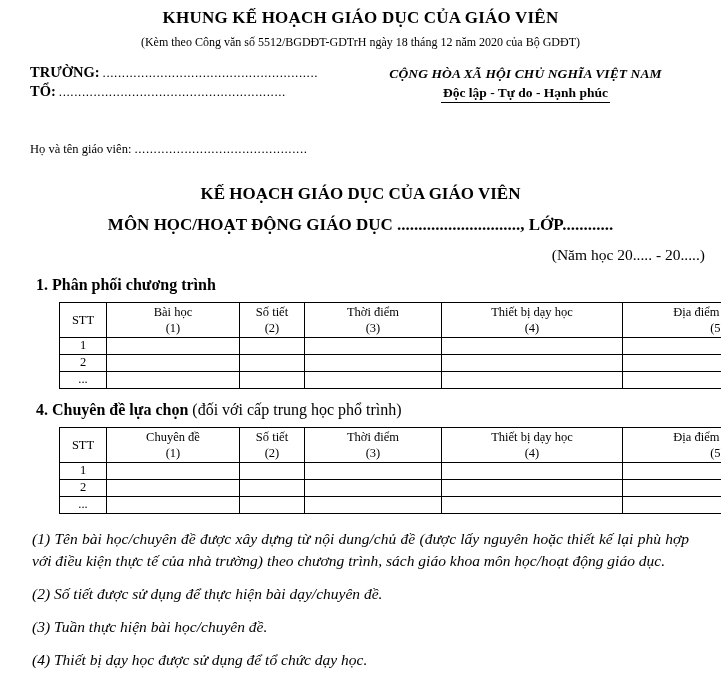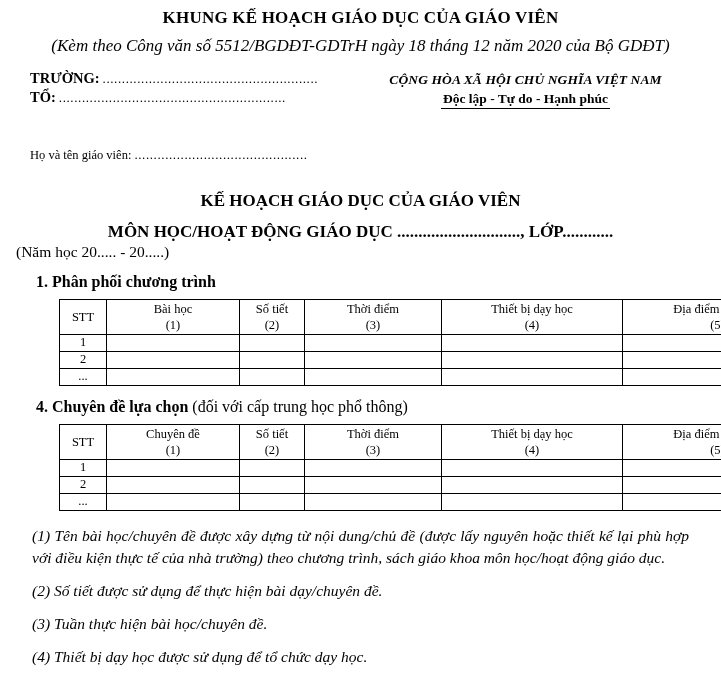--- a/index.html
+++ b/index.html
@@ -28,22 +28,21 @@
   .doc-title {
     text-align: center;
     font-weight: bold;
     font-size: 17px;
     letter-spacing: .2px;
     margin: 7px 0 0 0;
     line-height: 1.25;
   }
   .doc-subtitle {
     text-align: center;
-    font-style: italic;
-    font-size: 17px;
+    font-size: 12px;
     line-height: 1.28;
     margin: 7px 14px 0 14px;
   }
 
   
   .org-row {
     display: flex;
     align-items: flex-start;
     margin-top: 12px;
   }
@@ -107,22 +106,23 @@
     line-height: 1.3;
   }
   .plan-sub {
     text-align: center;
     font-weight: bold;
     font-size: 17px;
     margin-top: 9px;
     line-height: 1.3;
   }
   .plan-year {
-    text-align: left;
+    text-align: right;
     font-size: 15.5px;
+    margin-top: 9px;
   }
 
   
   .sec-1 {
     font-weight: bold;
     font-size: 16px;
     margin: 21px 0 0 20px;
   }
   .sec-2 {
     font-weight: bold;
@@ -266,21 +266,21 @@
           <td></td>
           <td></td>
           <td></td>
           <td></td>
         </tr>
       </tbody>
     </table>
   </div>
 
   <div class="sec-2">
-    <span>4. Chuyên đề lựa chọn</span><span class="normal"> (đối với cấp trung học phổ thông)</span>
+    <span>4. Chuyên đề lựa chọn</span><span class="normal"> (đối với cấp trung học phổ trình)</span>
   </div>
 
   <div class="tbl-wrap">
     <table class="form-table">
       <thead>
         <tr>
           <th class="c-stt">
             <div>STT</div>
           </th>
           <th class="c-name">

